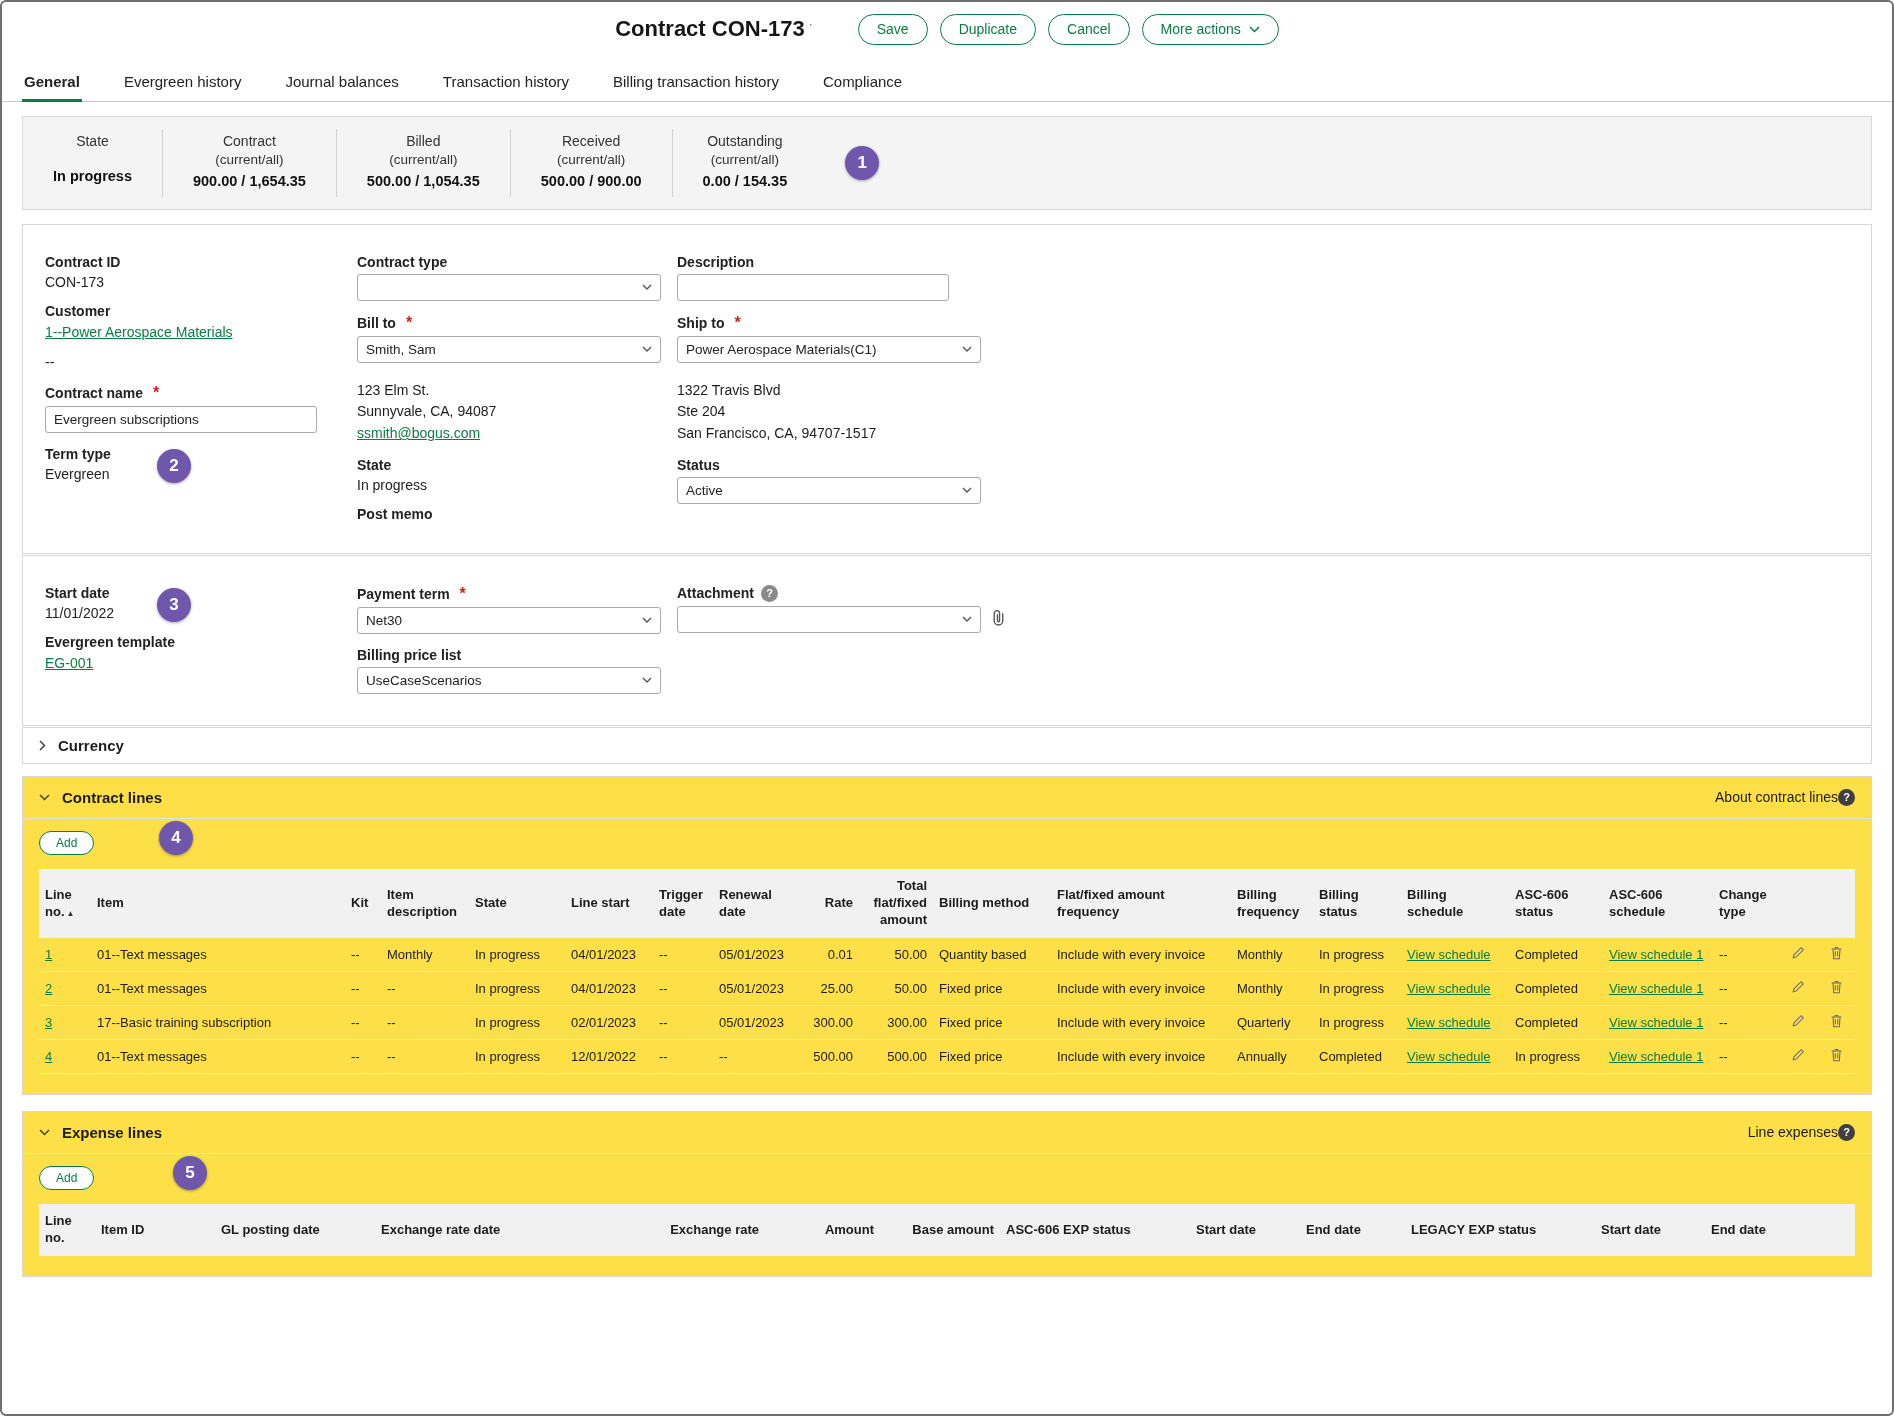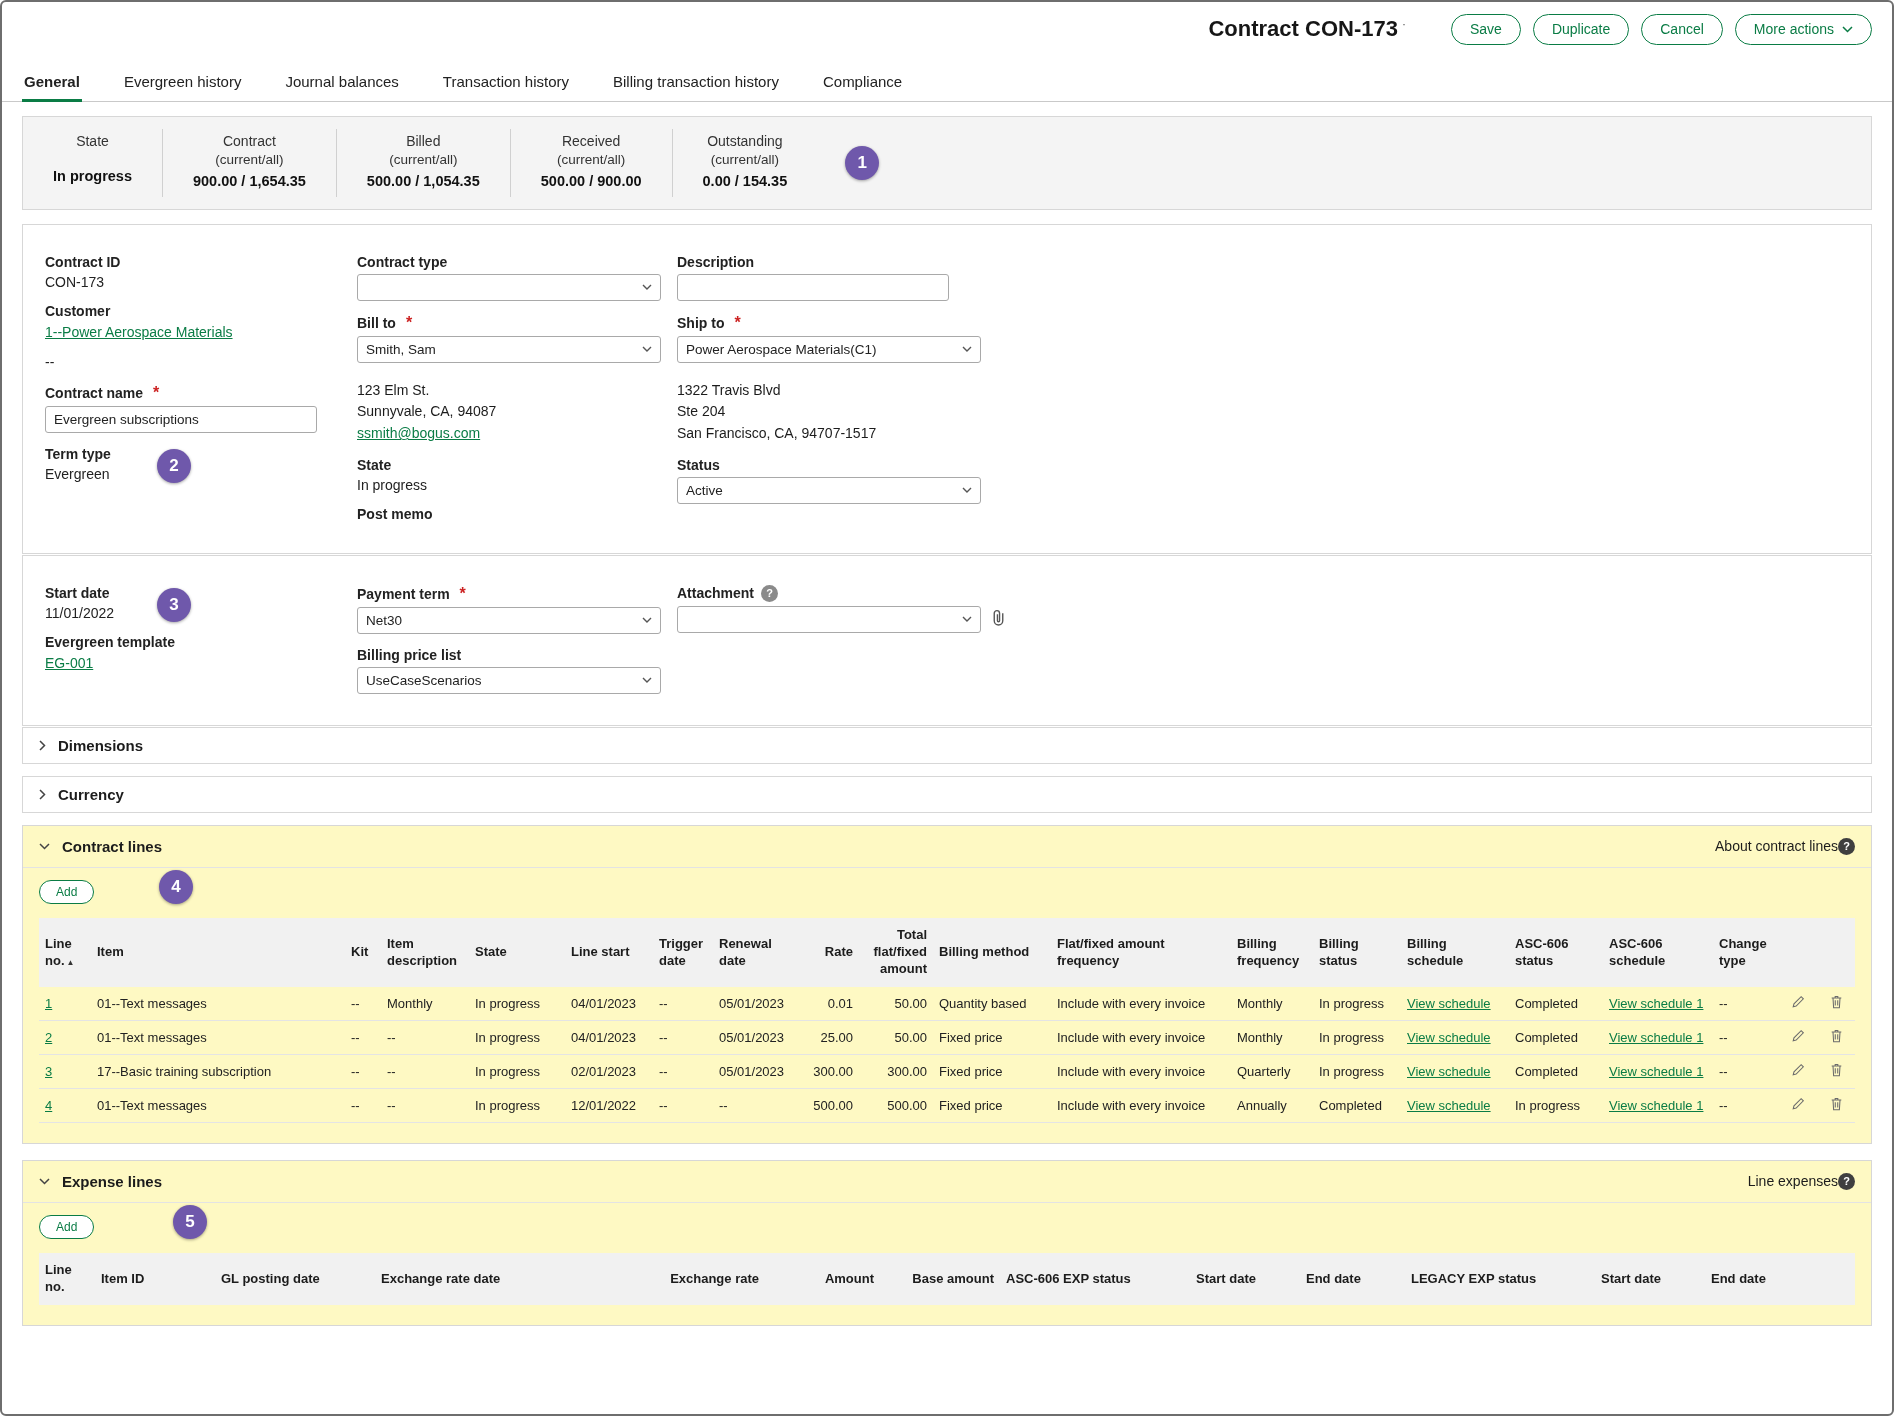--- a/index.html
+++ b/index.html
@@ -1,21 +1,21 @@
 <!DOCTYPE html>
 <html><head>
 <meta charset="utf-8">
 <style>
   * { box-sizing: border-box; margin: 0; padding: 0; }
   html,body { background:#fff; }
   body { font-family:"Liberation Sans","DejaVu Sans",sans-serif; color:#1c1c1c; }
   .page { width:1894px; height:1416px; border:2px solid #6e6e6e; border-radius:6px; background:#fff; position:relative; overflow:hidden; }
 
   
-  .topbar { display:flex; justify-content:flex-end; align-items:center; padding:12px 20px 4px 20px;gap:45px; }
+  .topbar { display:flex; justify-content:center; align-items:center; padding:12px 20px 4px 20px;gap:45px; }
   .page-title { font-size:22px; font-weight:700; color:#161616; }
   .title-dot { font-size:12px; vertical-align:super; color:#555; margin-left:4px; font-weight:400; }
   .actions { display:flex; gap:12px; }
   .pill { background:#fff; border:1.5px solid #0a7c45; color:#0a7c45; border-radius:17px; padding:6px 18px; font-size:14px; font-family:inherit; cursor:pointer; display:inline-flex; align-items:center; gap:8px; line-height:1.2; }
   .pill.small { padding:4px 16px; font-size:12px; }
 
   
   .tabs { display:flex; gap:40px; padding:0 20px; border-bottom:1px solid #c9c9c9; margin-top:16px; }
   .tab { font-size:15px; color:#222; padding:8px 2px 11px 2px; cursor:pointer; position:relative; white-space:nowrap; }
   .tab.active { font-weight:700; }
@@ -55,21 +55,21 @@
 
   .help-circle { width:17px; height:17px; border-radius:50%; background:#3f3f3f; color:#fff; font-size:11px; font-weight:700; display:inline-flex; align-items:center; justify-content:center; cursor:pointer; flex:0 0 auto; }
   .help-circle.light { background:#8a8a8a; }
   .label-row { display:flex; align-items:center; gap:7px; margin-bottom:4px; }
   .label-row .flabel { margin-bottom:0; }
 
   
   .collapse { margin:0 20px 12px 20px; border:1px solid #d7d7d7; padding:9px 16px; display:flex; align-items:center; gap:12px; font-weight:700; font-size:15px; cursor:pointer; background:#fff; }
 
   
-  .panel { margin:0 20px 16px 20px; border:1px solid #d7d7d7; background:#fef9c3; }
+  .panel { margin:0 20px 16px 20px; border:1px solid #d7d7d7; background:#fde047; }
   .panel-head { display:flex; align-items:center; gap:12px; padding:12px 16px; border-bottom:1px solid #e3e3e3; font-size:15px; }
   .panel-title { font-weight:700; }
   .about { margin-left:auto; font-weight:400; font-size:14px; display:flex; align-items:center; color:#1c1c1c; }
   .panel-body { padding:12px 16px 20px 16px; position:relative; }
 
   table.lines { width:100%; border-collapse:collapse; margin-top:14px; table-layout:fixed; font-size:13px; }
   table.lines th { background:#f1f1f1; font-weight:700; text-align:left; padding:9px 6px; vertical-align:middle; line-height:1.3; color:#1c1c1c; }
   table.lines td { padding:8px 6px; border-bottom:1px solid #e4e4e4; color:#222; white-space:nowrap; overflow:hidden; text-overflow:ellipsis; }
   table.lines th.num, table.lines td.num { text-align:right; }
   table.lines .glink { font-size:13px; }
@@ -304,28 +304,20 @@
               </span>
           </div>
           <span class="row-icon"><svg width="15" height="17" viewBox="0 0 14 16">
                 <path d="M11 4v7a4 4 0 0 1-8 0V4a2.5 2.5 0 0 1 5 0v7a1 1 0 0 1-2 0V5" fill="none" stroke="#555" stroke-width="1.3"></path>
               </svg></span>
         </div>
       </div>
     </div>
   </section>
 
-  <div class="collapse">
-    <span class="chev">
-        <svg width="7" height="11" viewBox="0 0 7 11">
-          <path d="M1 1l4.5 4.5L1 10" fill="none" stroke="#444" stroke-width="1.5"></path>
-        </svg>
-      </span>
-    <span>Dimensions</span>
-  </div>
   <div class="collapse">
     <span class="chev">
         <svg width="7" height="11" viewBox="0 0 7 11">
           <path d="M1 1l4.5 4.5L1 10" fill="none" stroke="#444" stroke-width="1.5"></path>
         </svg>
       </span>
     <span>Currency</span>
   </div>
 
   <section class="panel">

